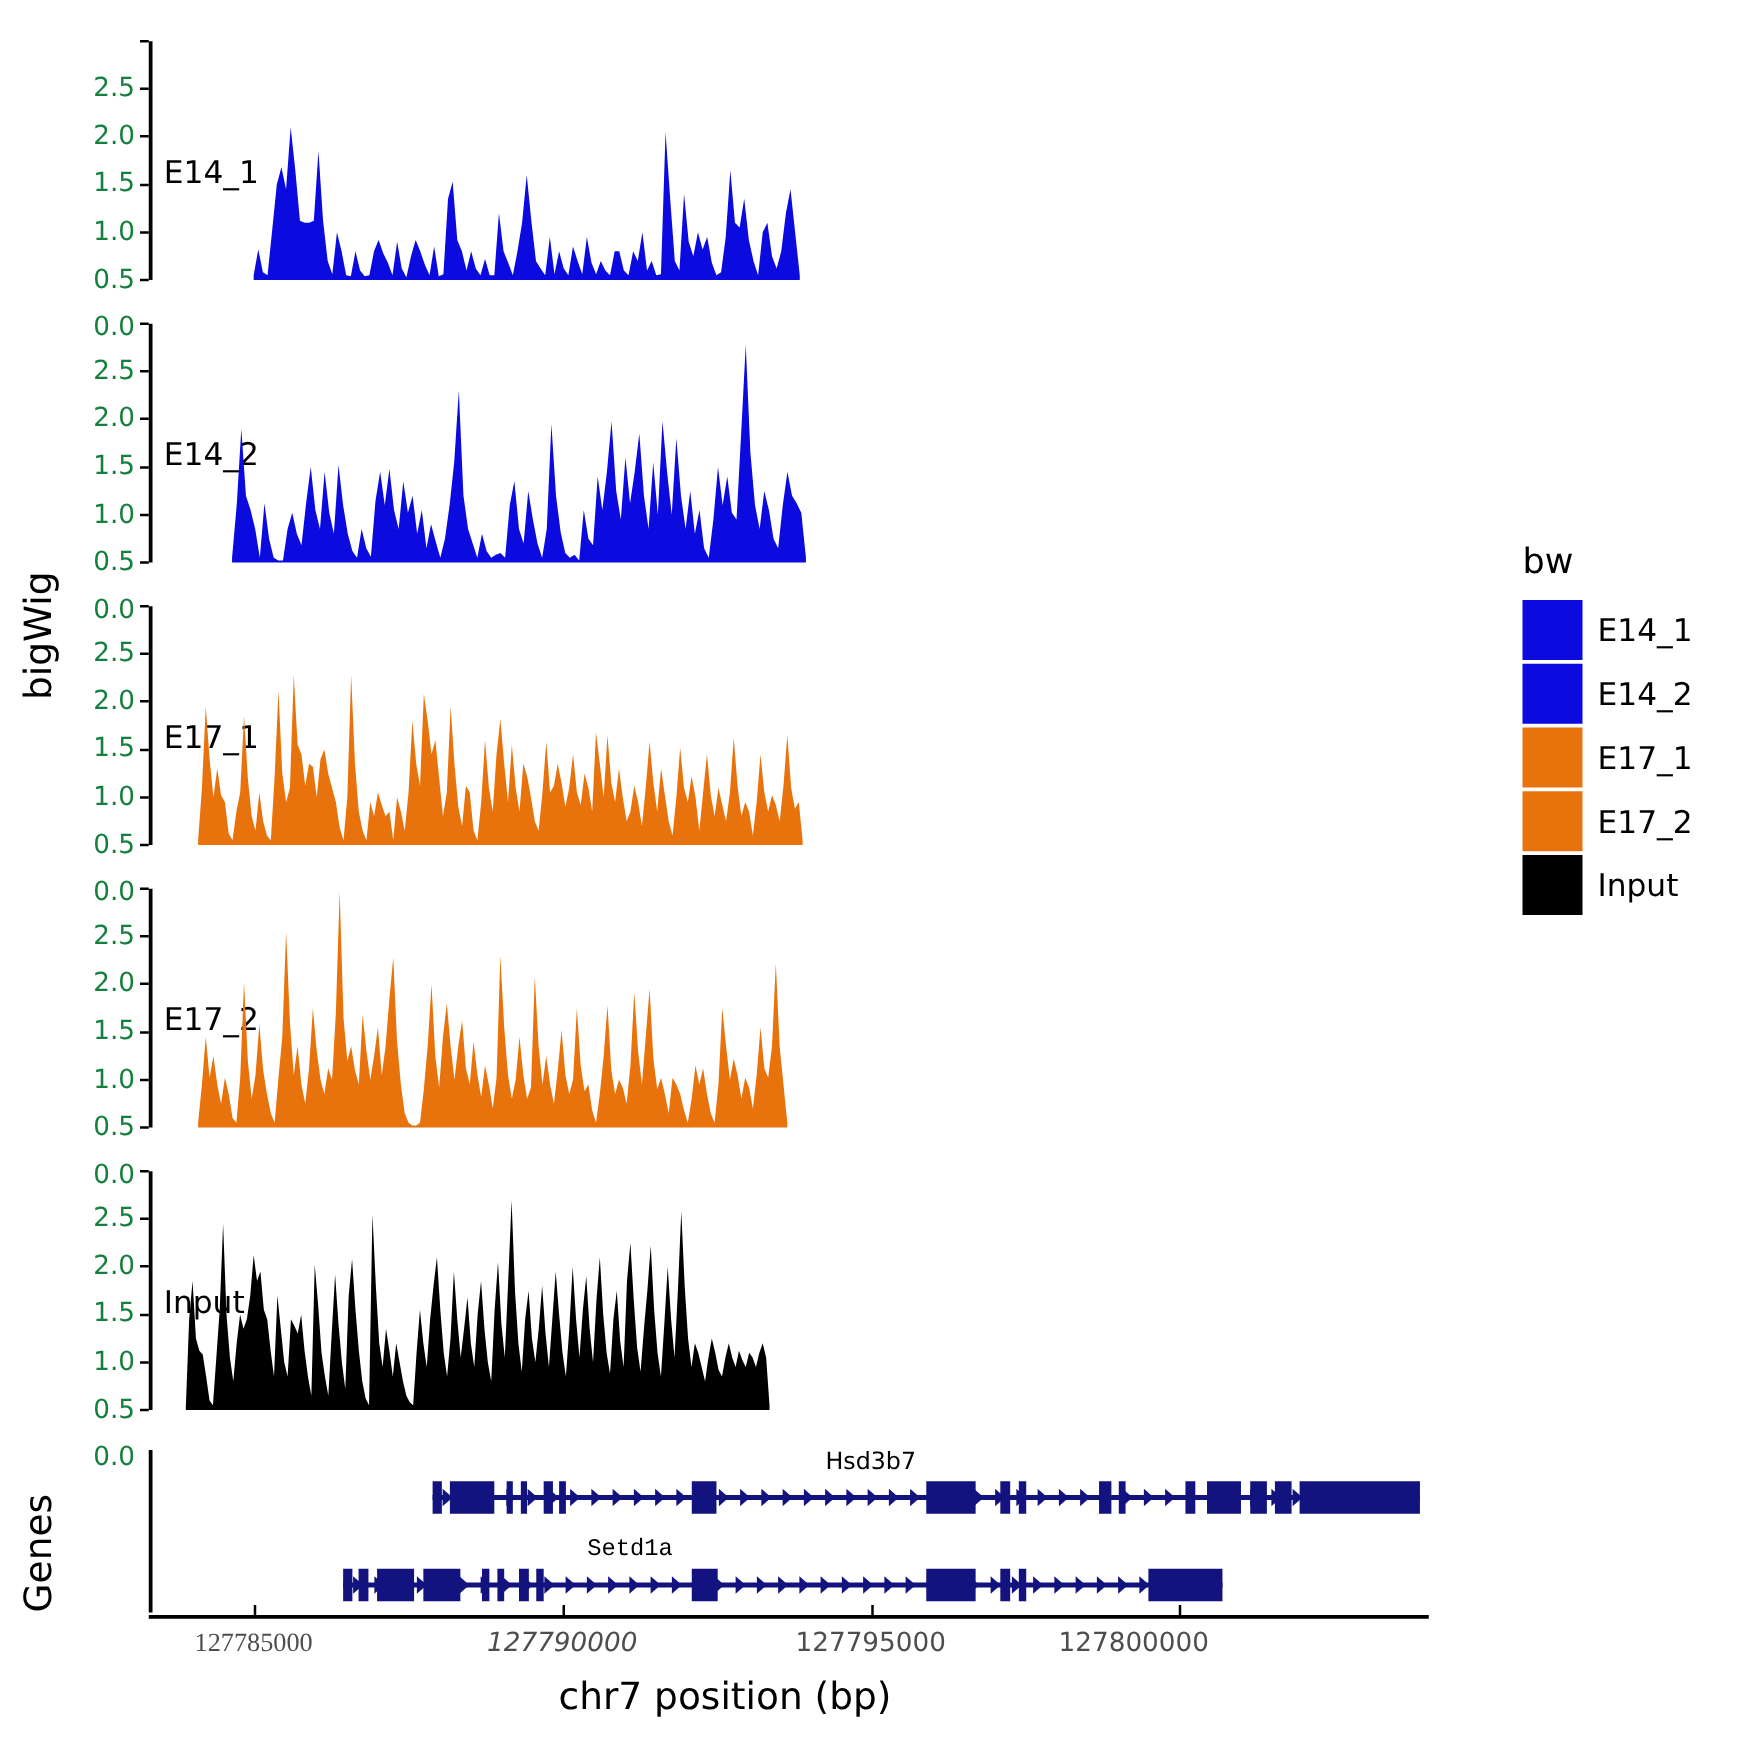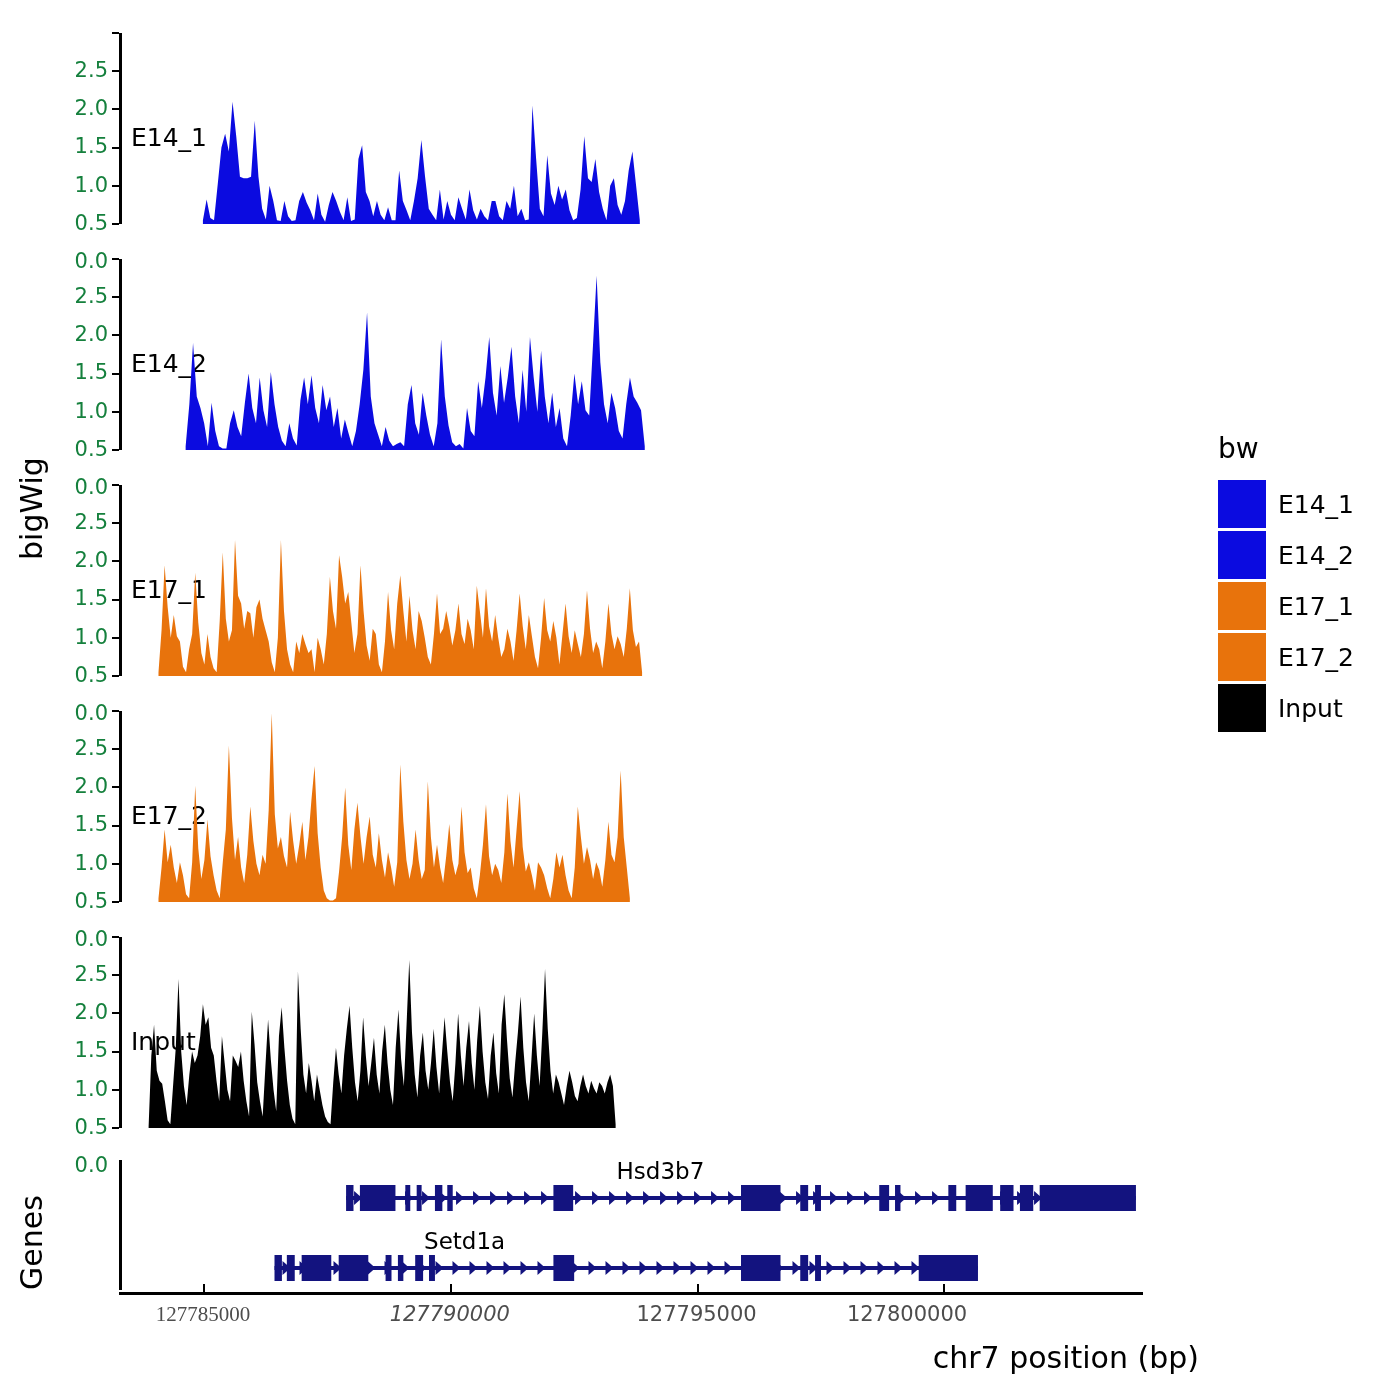--- a/index.html
+++ b/index.html
@@ -4,36 +4,36 @@
 <style>
   html,body{margin:0;padding:0;background:#ffffff;}
   body{width:1400px;height:1400px;overflow:hidden;
        font-family:"DejaVu Sans","Liberation Sans",sans-serif;}
   #root{position:relative;width:1400px;height:1400px;}
   .axis-title{position:absolute;font-size:30px;color:#000;}
   .ylab{left:14px;top:560px;transform:rotate(-90deg);transform-origin:left top;
         white-space:nowrap;}
   .geneslab{left:14px;top:1290px;transform:rotate(-90deg);transform-origin:left top;
         white-space:nowrap;}
-  .xlab{left:0;top:1340px;width:1160px;text-align:right;margin-left:39px;}
+  .xlab{left:0;top:1340px;width:1160px;text-align:center;}
   .tick-text{position:absolute;font-size:21px;color:#15803d;
              text-align:right;white-space:nowrap;margin-top:39px;}
   .xtick-text{position:absolute;font-size:21px;color:#4d4d4d;
               white-space:nowrap;text-align:center;}
   .panel{position:absolute;left:119px;overflow:hidden;}
   .panel svg{display:block;}
   .axis-line{position:absolute;background:#000;}
   .tickmark{position:absolute;background:#000;height:2px;width:7px;left:112px;}
   .track-label{position:absolute;font-size:25px;color:#000;white-space:nowrap;}
   .legend{position:absolute;left:1218px;top:432px;}
   .legend-title{position:absolute;left:1218px;top:432px;font-size:28px;color:#000;}
   .lg-swatch{position:absolute;width:48px;height:48px;}
   .lg-text{position:absolute;left:60px;font-size:25px;color:#000;white-space:nowrap;}
-  .gene-name{position:absolute;font-size:23px;color:#000;white-space:nowrap;
-             }
+  .gene-name{position:absolute;font-size:19px;color:#000;white-space:nowrap;
+             text-align:center;}
 </style>
 </head>
 <body>
 
 <div id="root">
 
   <div class="axis-title ylab">bigWig</div>
   <div class="axis-title geneslab">Genes</div>
   <div class="axis-title xlab">chr7 position (bp)</div>
 
@@ -130,21 +130,21 @@
       <div class="track-label" style="left: 131px; top: 1026.77px;">Input</div>
       <div class="panel" style="top: 937px; width: 1018px; height: 192px;">
         <svg width="1018" height="192">
           <polygon points="29.62,191 29.62,189.47 32.33,118.42 35.05,87.86 37.76,133.70 40.48,143.63 43.20,146.69 45.91,164.26 48.63,183.36 51.34,187.18 54.06,148.98 56.77,110.78 59.49,42.02 62.20,114.60 64.92,148.98 67.63,168.08 70.35,137.52 73.06,114.60 75.78,126.06 78.49,118.42 81.21,99.32 83.92,67.23 86.64,87.86 89.35,80.22 92.07,110.78 94.78,118.42 97.50,143.63 100.21,164.26 102.93,99.32 105.64,126.06 108.36,152.80 111.07,164.26 113.79,118.42 116.50,123.77 119.22,129.88 121.93,114.60 124.65,143.63 127.36,164.26 130.08,179.54 132.79,74.87 135.51,106.96 138.22,145.16 140.94,164.26 143.65,179.54 146.37,129.88 149.08,82.51 151.80,122.24 154.52,152.80 157.23,174.19 159.95,99.32 162.66,70.29 165.38,110.78 168.09,143.63 170.81,168.08 173.52,181.83 176.24,187.18 178.95,34.38 181.67,91.68 184.38,137.52 187.10,156.62 189.81,126.06 192.53,143.63 195.24,164.26 197.96,137.52 200.67,152.80 203.39,168.08 206.10,179.54 208.82,184.89 211.53,187.18 214.25,145.16 216.96,110.78 219.68,137.52 222.39,156.62 225.11,118.42 227.82,91.68 230.54,68.76 233.25,110.78 235.97,145.16 238.68,164.26 241.40,133.70 244.11,80.22 246.83,118.42 249.54,148.98 252.26,126.06 254.97,100.85 257.69,137.52 260.40,156.62 263.12,114.60 265.84,87.86 268.55,126.06 271.27,152.80 273.98,168.08 276.70,110.78 279.41,72.58 282.13,122.24 284.84,148.98 287.56,87.86 290.27,22.92 292.99,95.50 295.70,137.52 298.42,160.44 301.13,118.42 303.85,95.50 306.56,133.70 309.28,152.80 311.99,126.06 314.71,91.68 317.42,129.88 320.14,156.62 322.85,118.42 325.57,80.22 328.28,114.60 331.00,145.16 333.71,164.26 336.43,126.06 339.14,76.40 341.86,118.42 344.57,148.98 347.29,110.78 350.00,84.04 352.72,126.06 355.43,152.80 358.15,103.14 360.86,68.76 363.58,114.60 366.29,145.16 369.01,161.97 371.72,118.42 374.44,95.50 377.16,135.99 379.87,156.62 382.59,87.86 385.30,57.30 388.02,103.14 390.73,141.34 393.45,160.44 396.16,126.06 398.88,95.50 401.59,59.59 404.31,110.78 407.02,145.16 409.74,164.26 412.45,122.24 415.17,76.40 417.88,118.42 420.60,148.98 423.31,95.50 426.03,32.09 428.74,91.68 431.46,133.70 434.17,156.62 436.89,137.52 439.60,145.16 442.32,156.62 445.03,168.08 447.75,148.98 450.46,133.70 453.18,145.16 455.89,158.91 458.61,164.26 461.32,148.98 464.04,137.52 466.75,148.98 469.47,156.62 472.18,143.63 474.90,151.27 477.61,156.62 480.33,145.16 483.04,148.98 485.76,156.62 488.48,145.16 491.19,137.52 493.91,148.98 496.62,187.18 496.62,191" fill="#000000"></polygon>
         </svg>
       </div>
     </div>
   <div id="genes-track">
       <div class="axis-line" style="left: 119px; top: 1160px; width: 3px; height: 130px;"></div>
       <div class="gene-name" style="left: 616.58px; top: 1158px; width: 160px;">Hsd3b7</div>
-      <div class="gene-name" style="left: 424.054px; top: 1228px; width: 160px;">Setd1a</div>
+      <div class="gene-name" style="left: 424.054px; top: 1228px; width: 160px; font-family: Liberation Mono, monospace;">Setd1a</div>
       <svg width="1032" height="140" style="position: absolute; left: 119px; top: 1160px;">
         <rect x="227.08292682926833" y="36" width="789.8536585365854" height="4" fill="#13137f"></rect>
         <polygon points="235.08292682926833,31 243.08292682926833,38 235.08292682926833,45" fill="#13137f"></polygon>
         <polygon points="252.08292682926833,31 260.08292682926833,38 252.08292682926833,45" fill="#13137f"></polygon>
         <polygon points="269.08292682926833,31 277.08292682926833,38 269.08292682926833,45" fill="#13137f"></polygon>
         <polygon points="286.08292682926833,31 294.08292682926833,38 286.08292682926833,45" fill="#13137f"></polygon>
         <polygon points="303.08292682926833,31 311.08292682926833,38 303.08292682926833,45" fill="#13137f"></polygon>
         <polygon points="320.08292682926833,31 328.08292682926833,38 320.08292682926833,45" fill="#13137f"></polygon>
         <polygon points="337.08292682926833,31 345.08292682926833,38 337.08292682926833,45" fill="#13137f"></polygon>
         <polygon points="354.08292682926833,31 362.08292682926833,38 354.08292682926833,45" fill="#13137f"></polygon>

